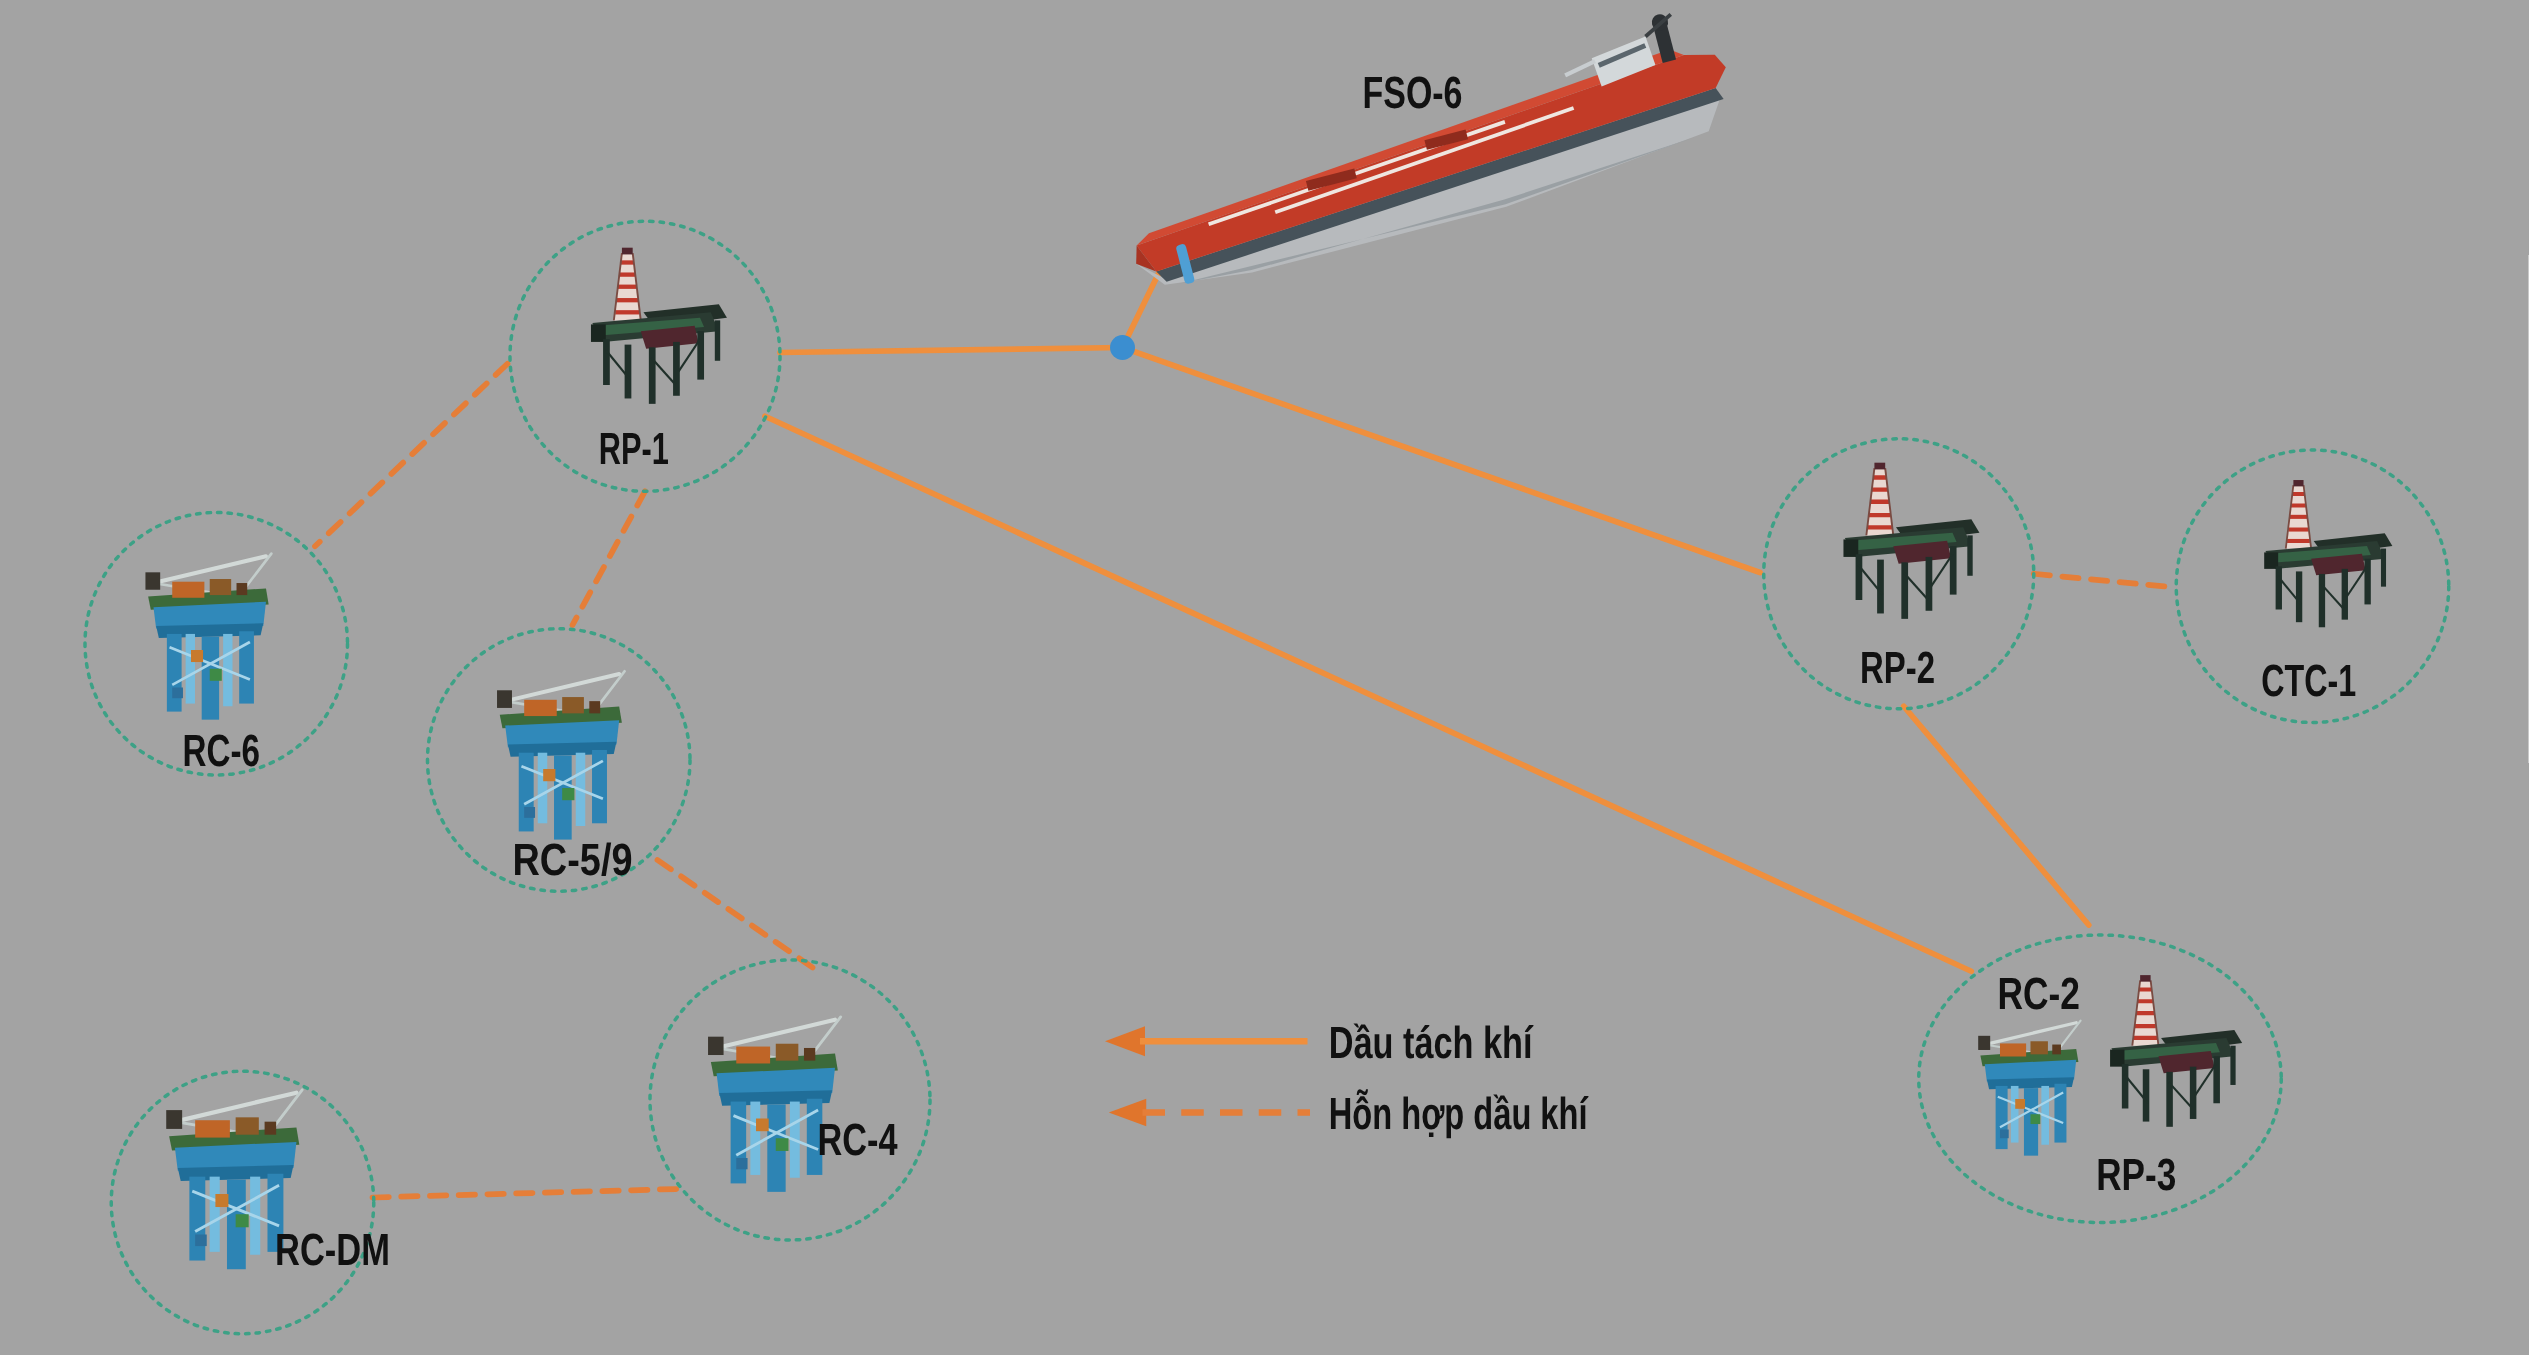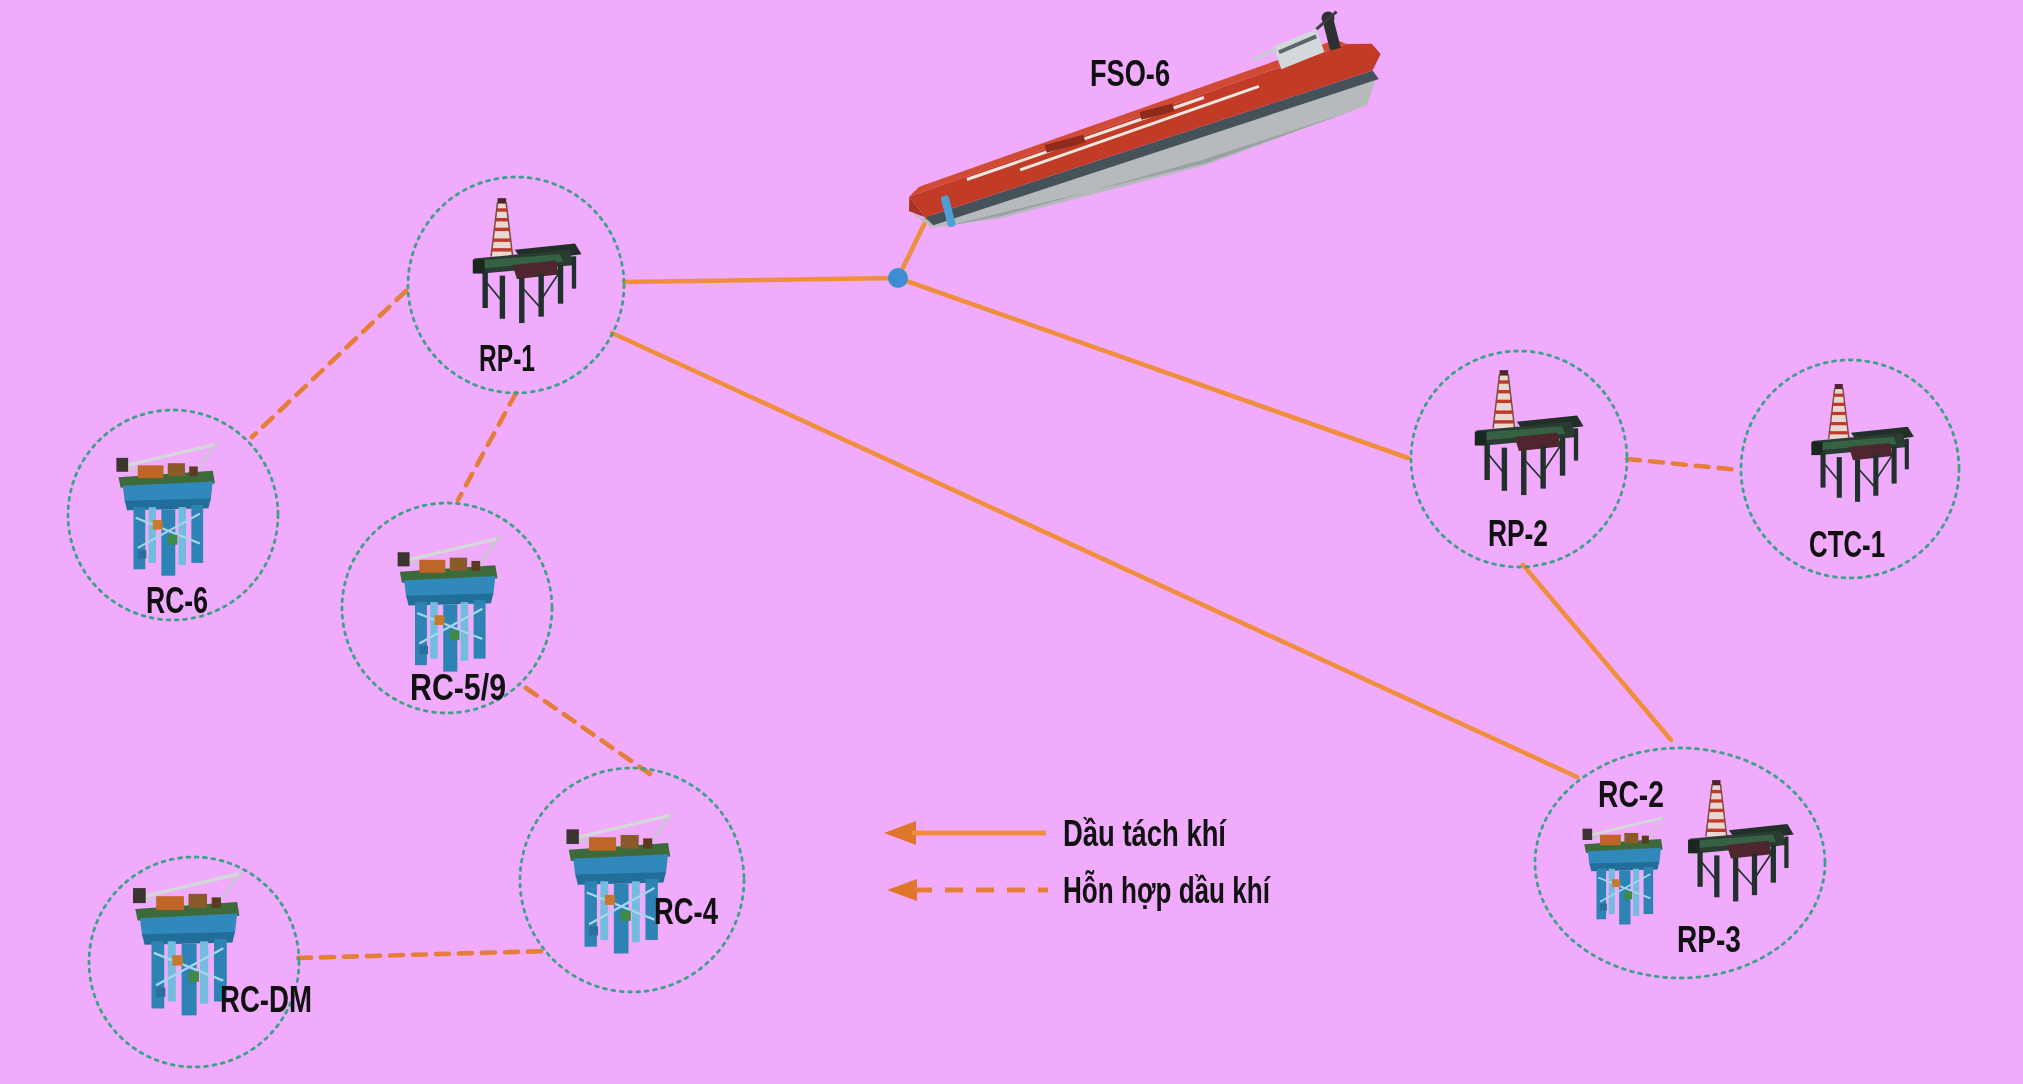--- a/index.html
+++ b/index.html
@@ -1,16 +1,16 @@
 <!DOCTYPE html>
 <html><head>
 <meta charset="utf-8">
 <style>
   html,body{margin:0;padding:0;background:#ffffff;}
-  .stage{position:relative;width:2023px;height:1084px;background:#f0abfc;overflow:hidden;
+  .stage{position:relative;width:2023px;height:1084px;background:#a3a3a3;overflow:hidden;
          font-family:"Liberation Sans",sans-serif;}
   svg{display:block;}
   text{font-family:"Liberation Sans",sans-serif;font-weight:bold;fill:#111111;}
   .node-label{font-size:36px;}
   .legend-label{font-size:36px;}
 </style>
 </head>
 <body>
 
 <div class="stage">

